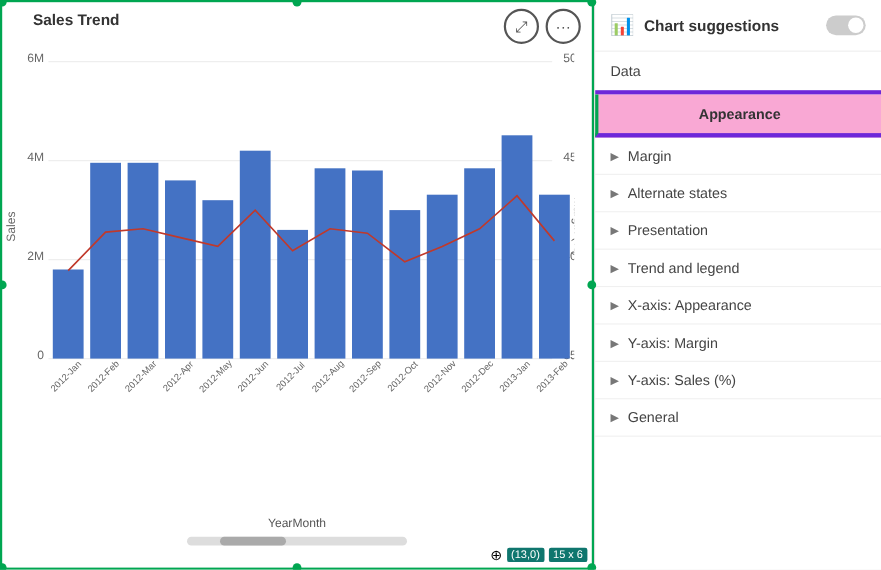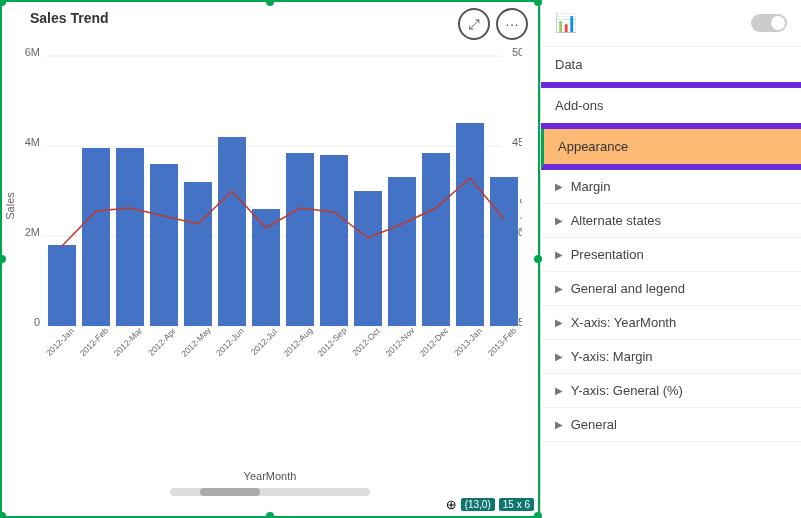--- a/index.html
+++ b/index.html
@@ -159,28 +159,29 @@
     .panel-nav {
       display: flex;
       flex-direction: column;
     }
 
     .nav-item {
       padding: 10px 14px;
       cursor: pointer;
       color: #444;
       font-size: 13px;
-      border-bottom: 6px solid #6d28d9;
+      border-bottom: 4px solid #6d28d9;
     }
 
     .nav-item.active {
-      background: #fdba74;
+      background: #f9a8d4;
       border-left: 3px solid #00a651;
       color: #333;
-      font-weight: 400;
+      font-weight: 700;
+      text-align: center;
     }
 
     .section-header {
       display: flex;
       align-items: center;
       padding: 9px 14px;
       cursor: pointer;
       border-bottom: 1px solid #f0f0f0;
       color: #444;
       font-size: 13px;
@@ -297,55 +298,55 @@
     <span>⊕</span>
     <span class="corner-badge">(13,0)</span>
     <span class="corner-badge">15 x 6</span>
   </div>
 </div>
 
 <div class="right-panel">
   <div class="panel-header">
     <div class="panel-header-left">
       <span style="font-size:18px; color:#666;">📊</span>
+      <span class="panel-title">Chart suggestions</span>
     </div>
     <div class="toggle-switch"></div>
   </div>
 
   <div class="panel-nav">
     <div class="nav-item">Data</div>
-    <div class="nav-item">Add-ons</div>
     <div class="nav-item active">Appearance</div>
 
     <div class="section-header">
       <span class="chevron">▶</span>
       <span>Margin</span>
     </div>
     <div class="section-header">
       <span class="chevron">▶</span>
       <span>Alternate states</span>
     </div>
     <div class="section-header">
       <span class="chevron">▶</span>
       <span>Presentation</span>
     </div>
     <div class="section-header">
       <span class="chevron">▶</span>
-      <span>General and legend</span>
-    </div>
-    <div class="section-header">
-      <span class="chevron">▶</span>
-      <span>X-axis: YearMonth</span>
+      <span>Trend and legend</span>
+    </div>
+    <div class="section-header">
+      <span class="chevron">▶</span>
+      <span>X-axis: Appearance</span>
     </div>
     <div class="section-header">
       <span class="chevron">▶</span>
       <span>Y-axis: Margin</span>
     </div>
     <div class="section-header">
       <span class="chevron">▶</span>
-      <span>Y-axis: General (%)</span>
+      <span>Y-axis: Sales (%)</span>
     </div>
     <div class="section-header">
       <span class="chevron">▶</span>
       <span>General</span>
     </div>
   </div>
 </div>
 
 </body></html>

